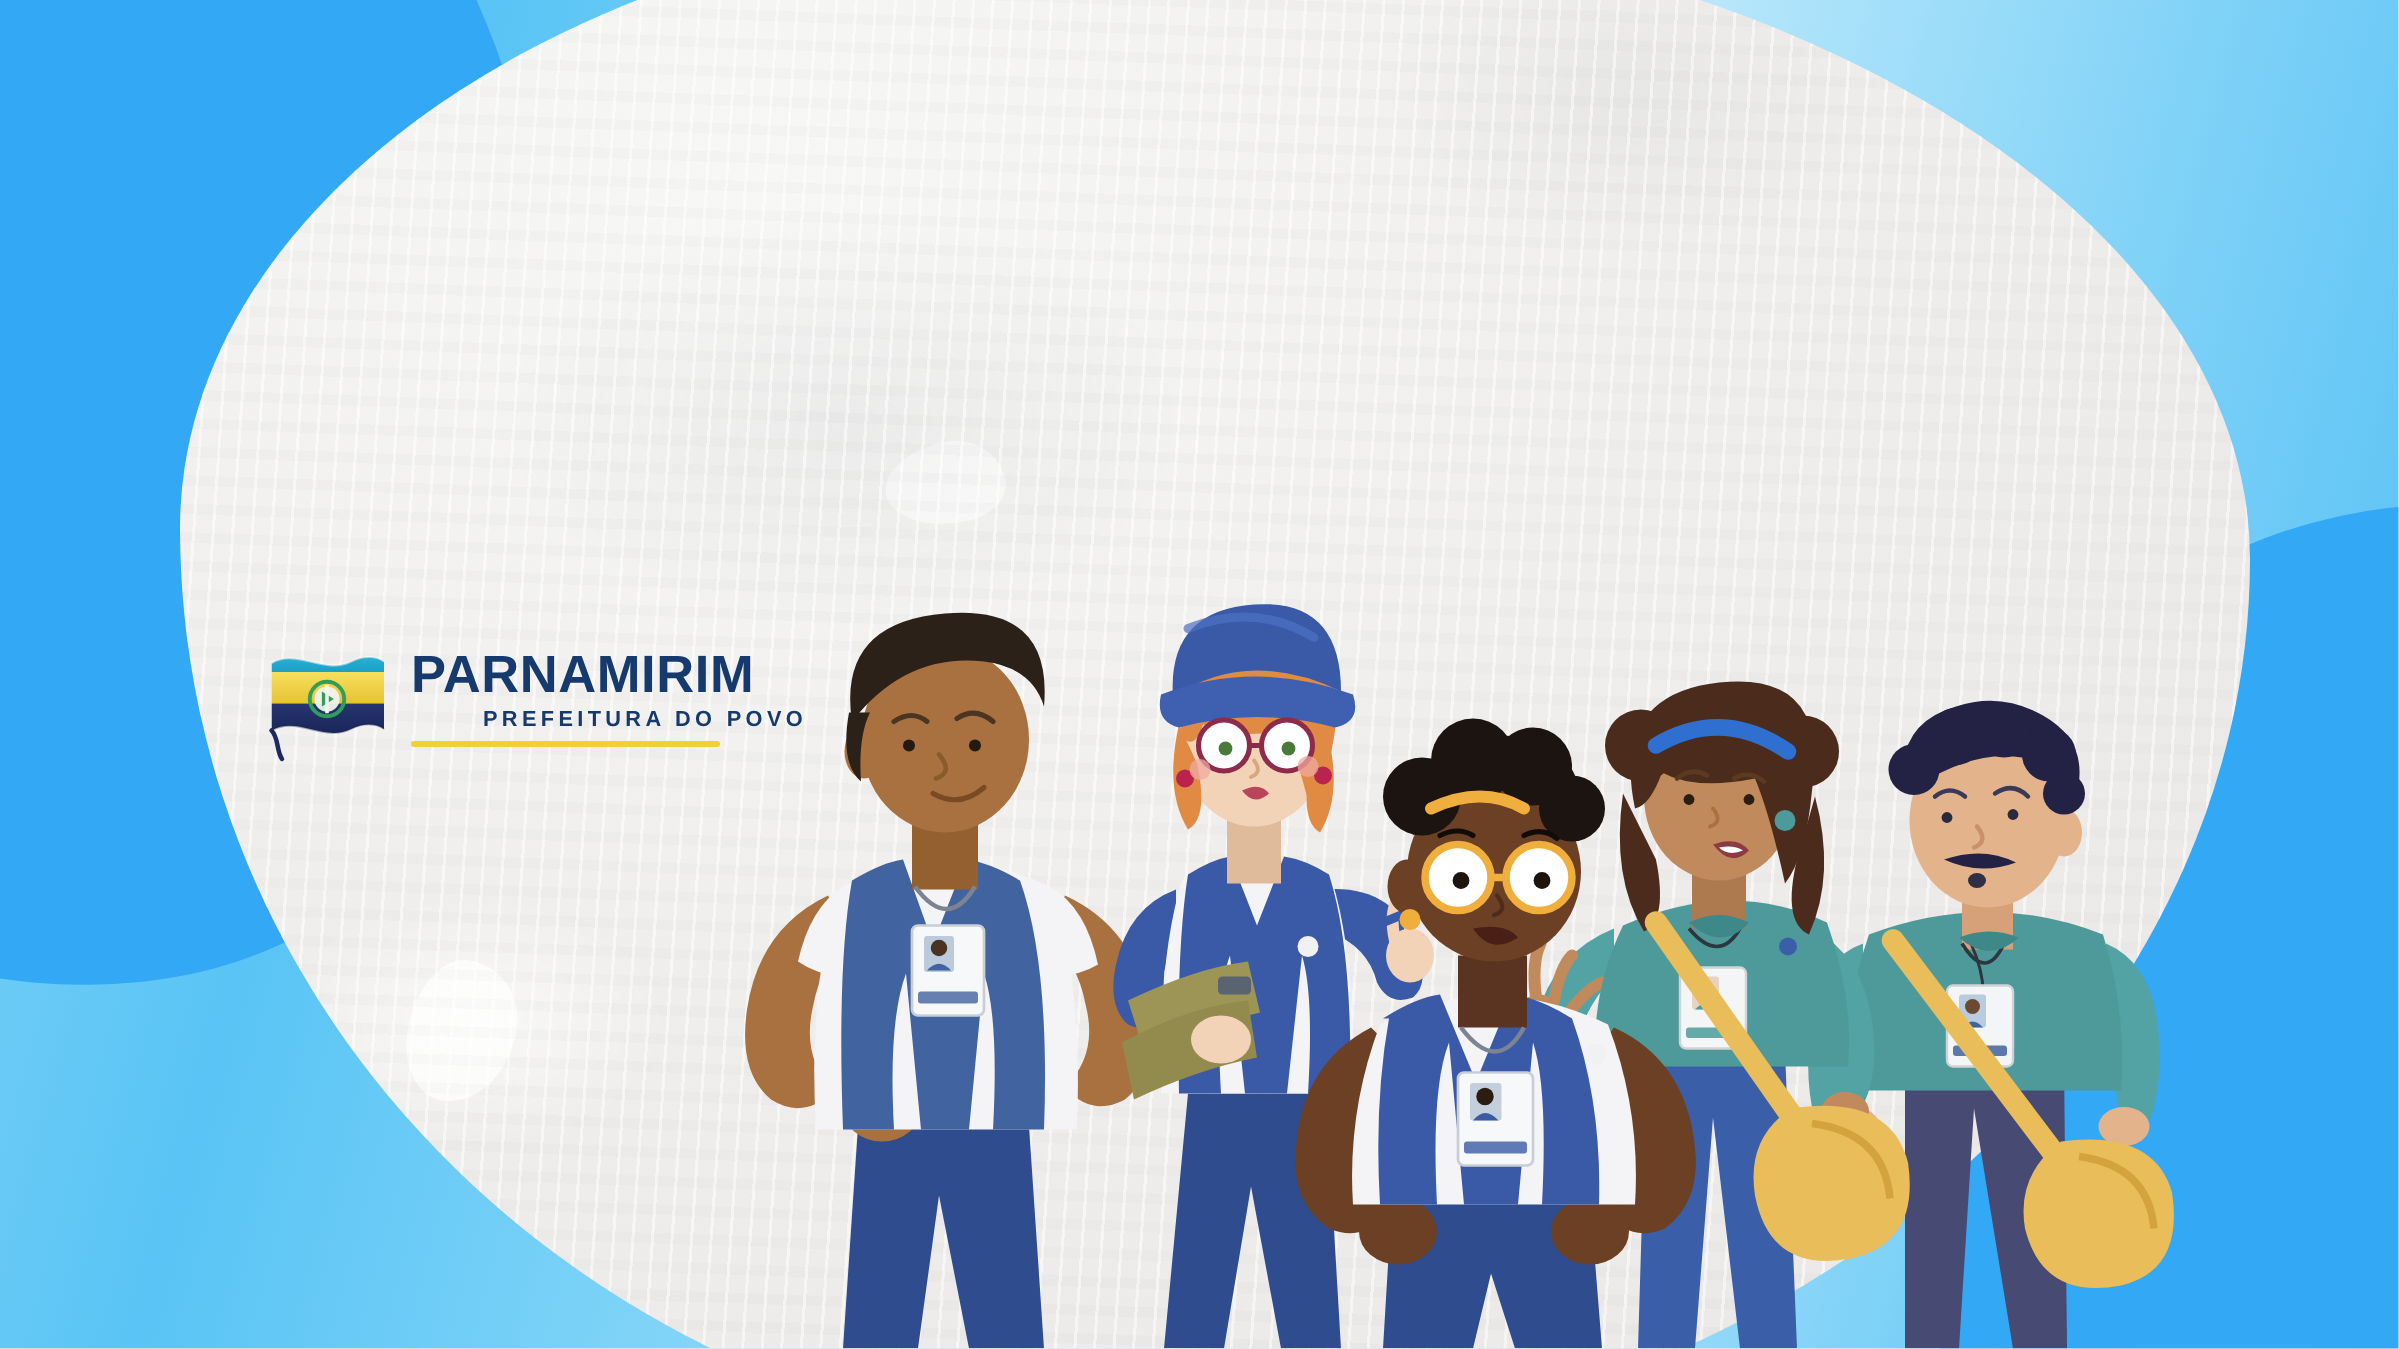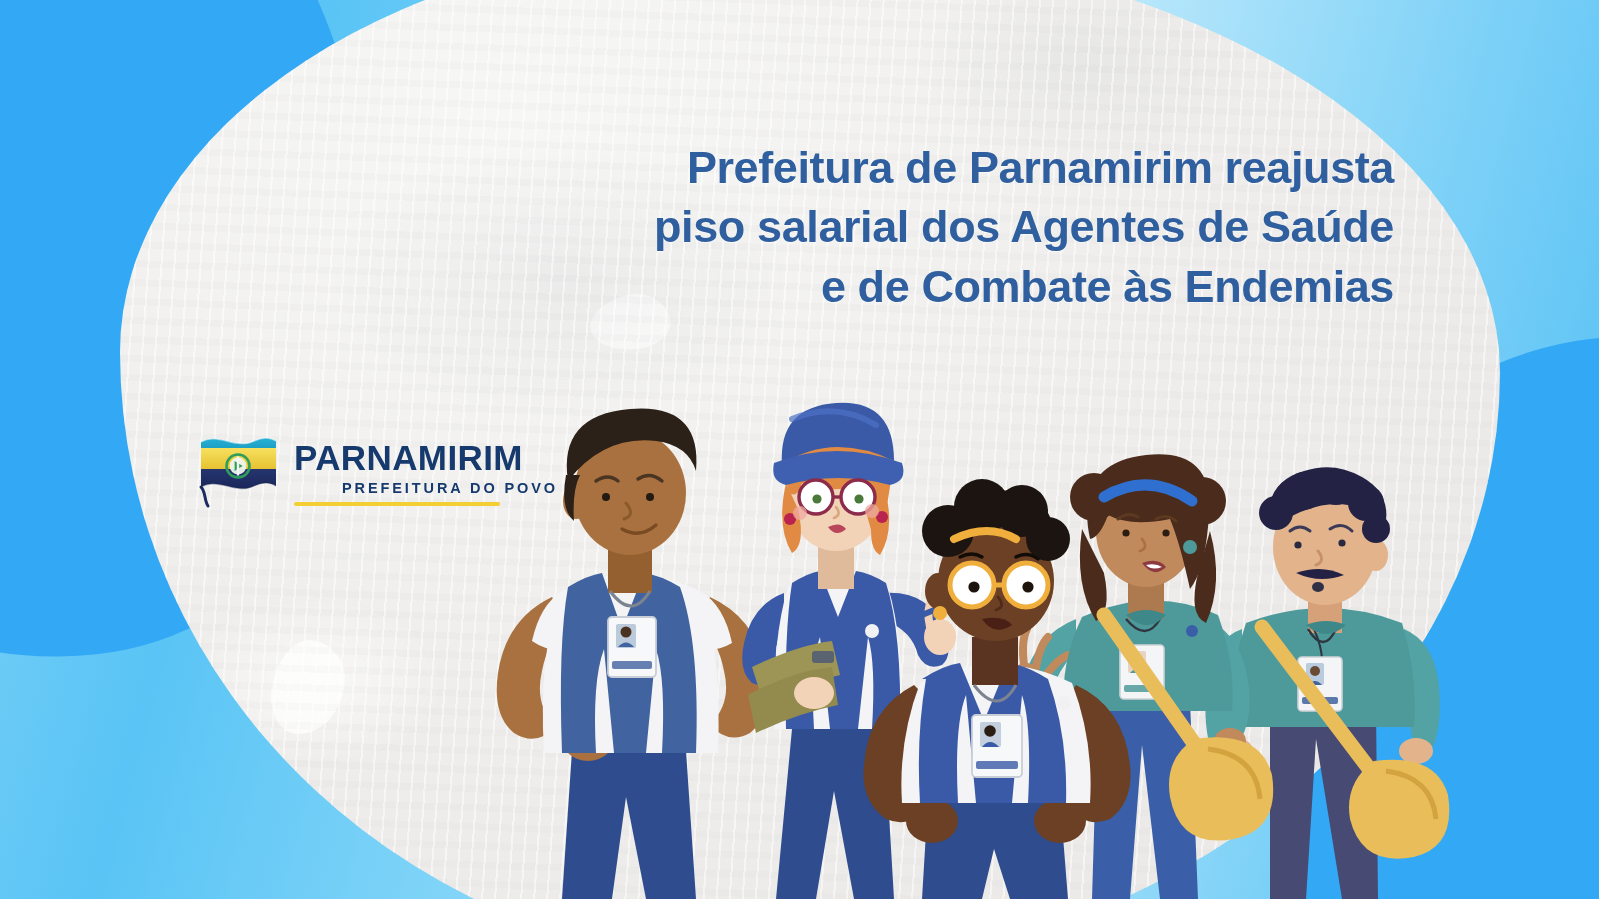--- a/index.html
+++ b/index.html
@@ -88,24 +88,23 @@
     line-height: 1.32;
     font-weight: bold;
     letter-spacing: -0.4px;
     text-shadow: 0 1px 0 rgba(255,255,255,.55);
   }
   .headline .ln { display: block; white-space: pre; }
 
   
   .brand {
     position: absolute;
-    left: 196px;
+    left: 176px;
     top: 428px;
     display: flex;
-    align-items: center;
     gap: 14px;
   }
   .brand-flag { width: 84px; height: 86px; display: block; }
   .brand-words { padding-top: 4px; }
   .brand-name {
     color: #173a6e;
     font-size: 35px;
     font-weight: bold;
     letter-spacing: 0.4px;
     line-height: 1;
@@ -138,25 +137,20 @@
 
   <div class="blob blob-left"></div>
   <div class="blob blob-right"></div>
 
   <div class="paper">
     <div class="paper-flake flake-a"></div>
     <div class="paper-flake flake-b"></div>
     <div class="paper-flake flake-c"></div>
   </div>
 
-  <div class="headline">
-    <span class="ln">Prefeitura de Parnamirim reajusta</span>
-    <span class="ln">piso salarial dos Agentes de Saúde</span>
-    <span class="ln">e de Combate às Endemias</span>
-  </div>
 
   <div class="brand">
     <span>
       <svg class="brand-flag" viewBox="0 0 84 86" aria-hidden="true">
         <defs>
           <linearGradient id="gcy" x1="0" y1="0" x2="0" y2="1">
             <stop offset="0" stop-color="#2fc3e8"></stop>
               <stop offset="1" stop-color="#1f9fc4"></stop>
           </linearGradient>
           <linearGradient id="gye" x1="0" y1="0" x2="0" y2="1">

